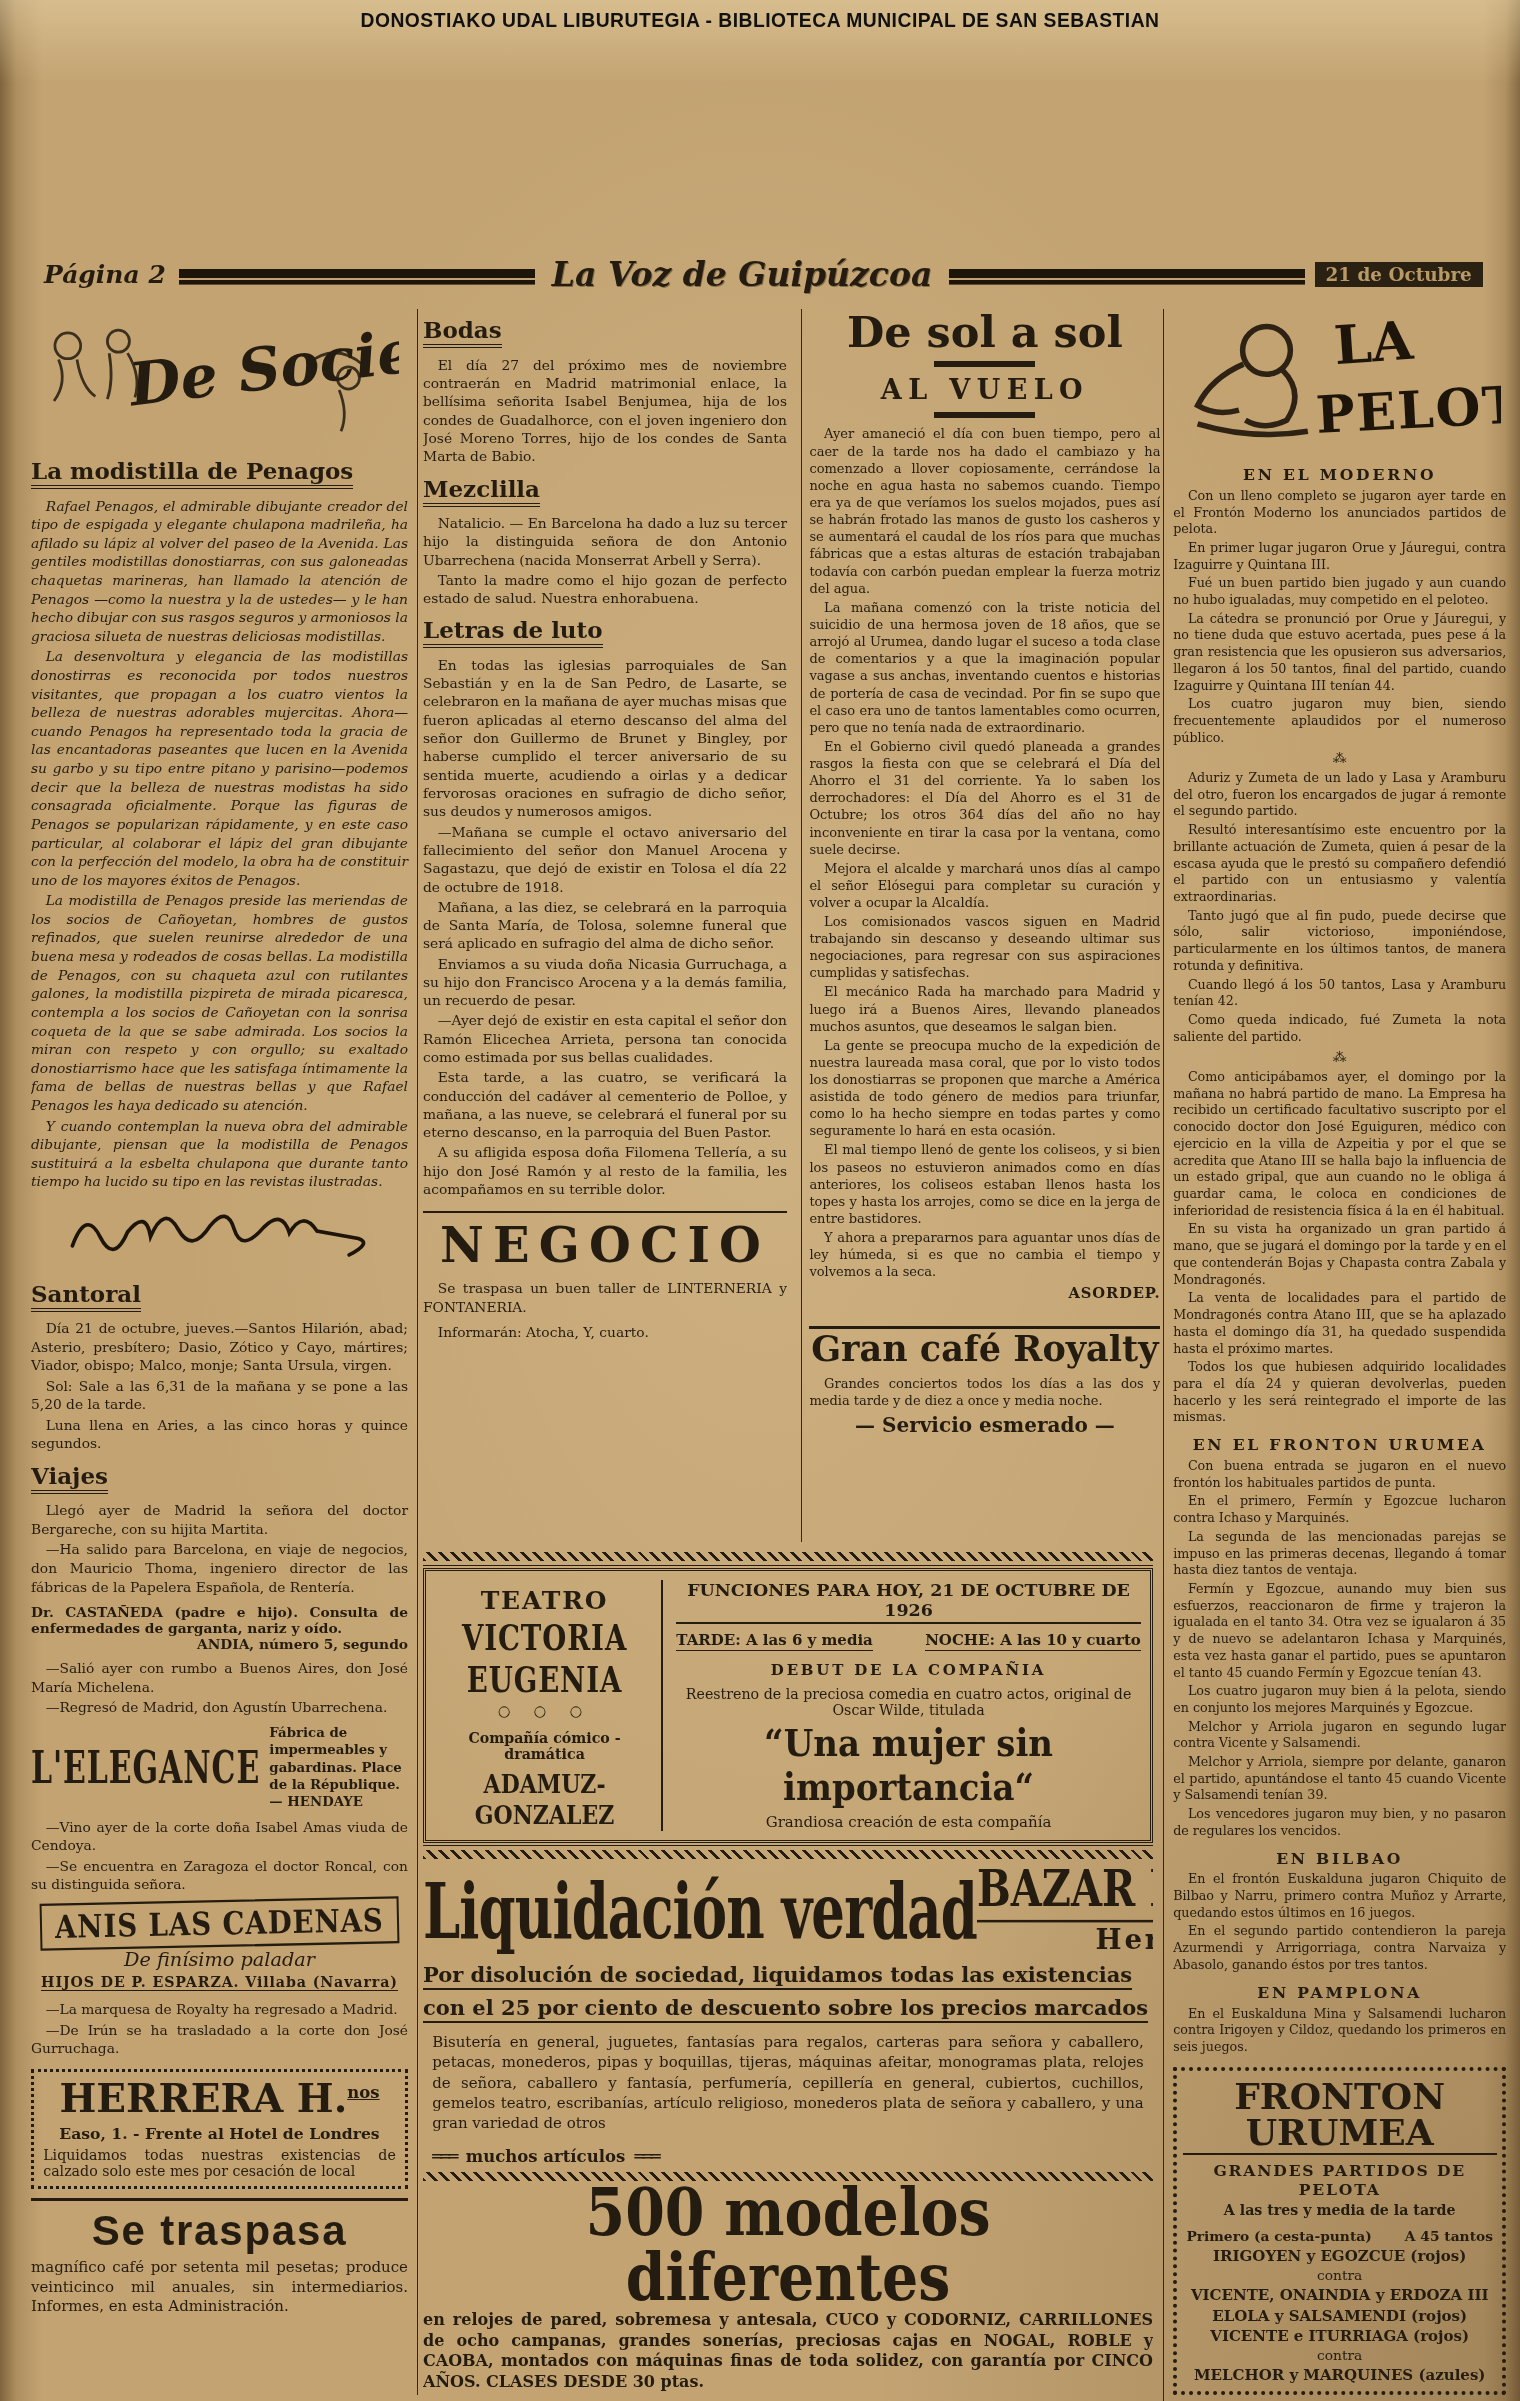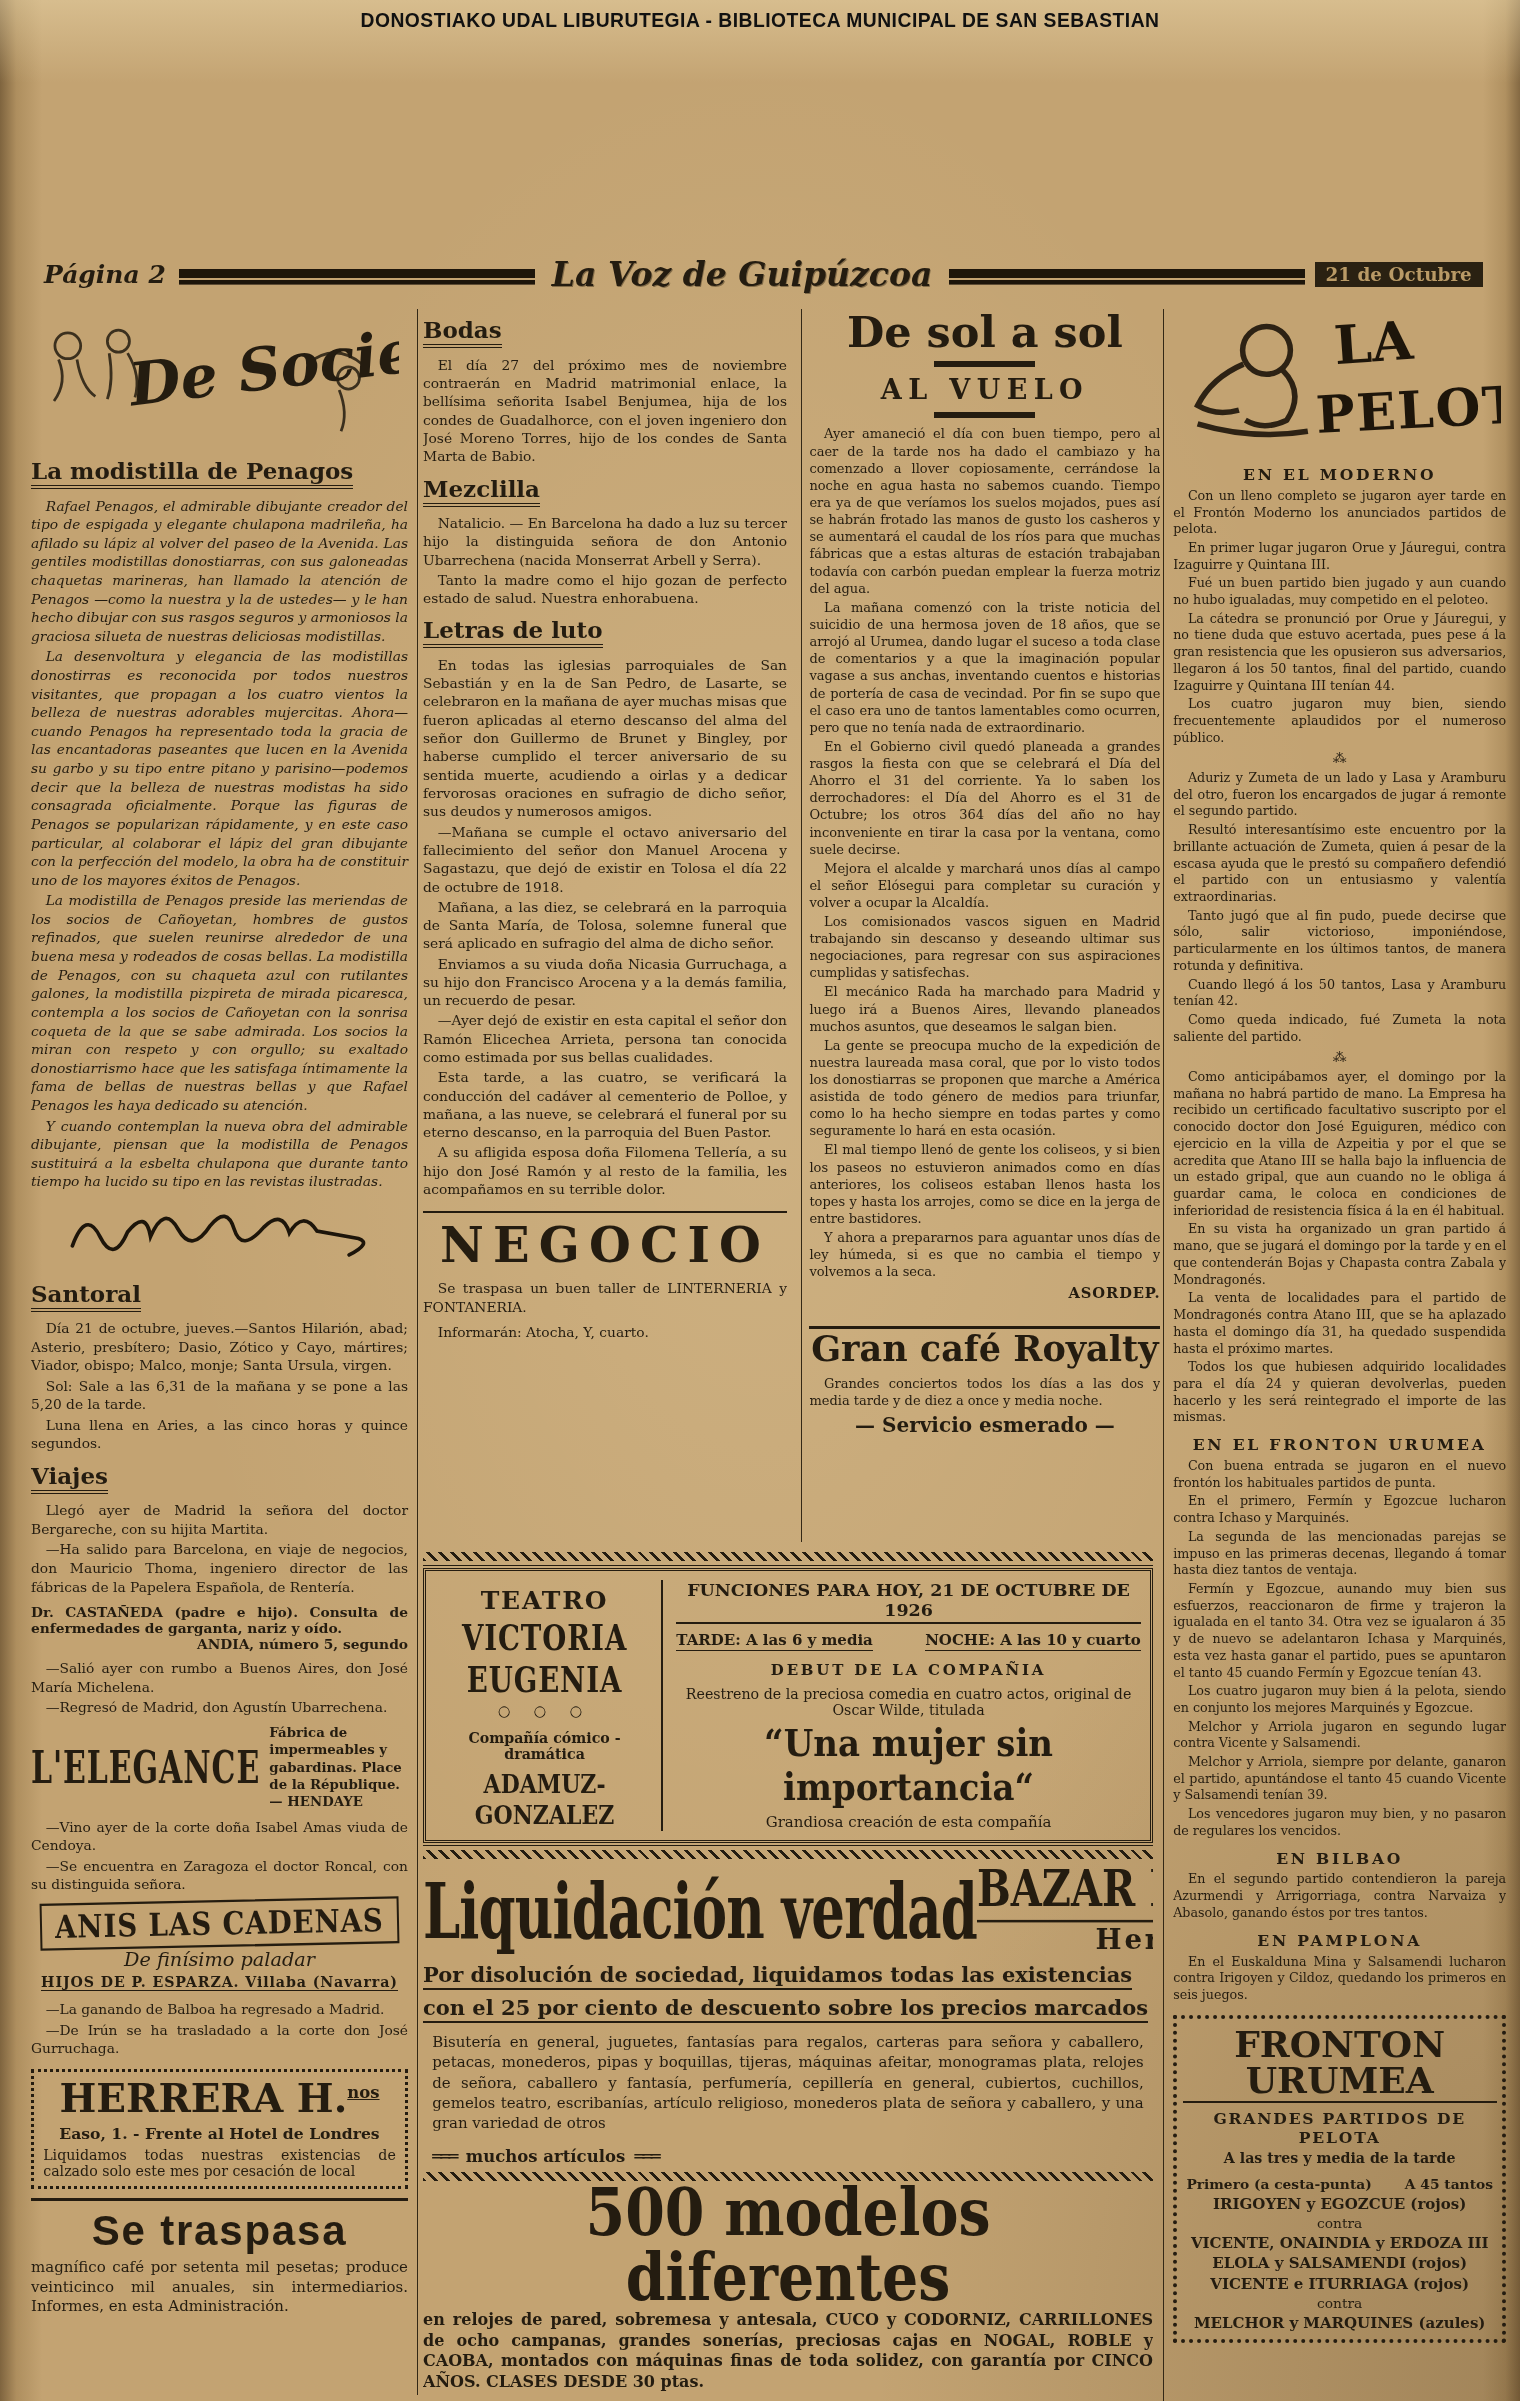--- a/index.html
+++ b/index.html
@@ -195,21 +195,21 @@
 
   <p class="t up">—Vino ayer de la corte doña Isabel Amas viuda de Cendoya.</p>
   <p class="t up">—Se encuentra en Zaragoza el doctor Roncal, con su distinguida señora.</p>
 
   <div class="ad-anis up">
     <div class="ttl">ANIS LAS CADENAS</div>
     <div class="sub">De finísimo paladar</div>
     <div><span class="maker">HIJOS DE P. ESPARZA. Villaba (Navarra)</span></div>
   </div>
 
-  <p class="t up">—La ganando de Balboa ha regresado a Madrid.</p>
+  <p class="t up">—La marquesa de Royalty ha regresado a Madrid.</p>
   <p class="t up">—De Irún se ha trasladado a la corte don José Gurruchaga.</p>
 
   <div class="ad-herrera up">
     <div class="ttl"><span>HERRERA H.</span><sup>nos</sup></div>
     <div class="l1">Easo, 1. - Frente al Hotel de Londres</div>
     <div class="l2">Liquidamos todas nuestras existencias de calzado solo este mes por cesación de local</div>
   </div>
 
   <div class="ad-traspasa up">
     <div class="ttl">Se traspasa</div>
@@ -299,20 +299,21 @@
   <p class="t">Con buena entrada se jugaron en el nuevo frontón los habituales partidos de punta.</p>
   <p class="t">En el primero, Fermín y Egozcue lucharon contra Ichaso y Marquinés.</p>
   <p class="t">La segunda de las mencionadas parejas se impuso en las primeras decenas, llegando á tomar hasta diez tantos de ventaja.</p>
   <p class="t">Fermín y Egozcue, aunando muy bien sus esfuerzos, reaccionaron de firme y trajeron la igualada en el tanto 34. Otra vez se igualaron á 35 y de nuevo se adelantaron Ichasa y Marquinés, esta vez hasta ganar el partido, pues se apuntaron el tanto 45 cuando Fermín y Egozcue tenían 43.</p>
   <p class="t">Los cuatro jugaron muy bien á la pelota, siendo en conjunto los mejores Marquinés y Egozcue.</p>
   <p class="t">Melchor y Arriola jugaron en segundo lugar contra Vicente y Salsamendi.</p>
   <p class="t">Melchor y Arriola, siempre por delante, ganaron el partido, apuntándose el tanto 45 cuando Vicente y Salsamendi tenían 39.</p>
   <p class="t">Los vencedores jugaron muy bien, y no pasaron de regulares los vencidos.</p>
 
   <div class="subhead">EN BILBAO</div>
+  <p class="t">En el frontón Euskalduna jugaron Chiquito de Bilbao y Narru, primero contra Muñoz y Arrarte, quedando estos últimos en 16 juegos.</p>
   <p class="t">En el segundo partido contendieron la pareja Azurmendi y Arrigorriaga, contra Narvaiza y Abasolo, ganando éstos por tres tantos.</p>
 
   <div class="subhead">EN PAMPLONA</div>
   <p class="t">En el Euskalduna Mina y Salsamendi lucharon contra Irigoyen y Cildoz, quedando los primeros en seis juegos.</p>
 
   <div class="ad-fronton">
     <div class="ttl">FRONTON URUMEA</div>
     <div class="sub">GRANDES PARTIDOS DE PELOTA</div>
     <div class="tm">A las tres y media de la tarde</div>
     <div class="fr">

